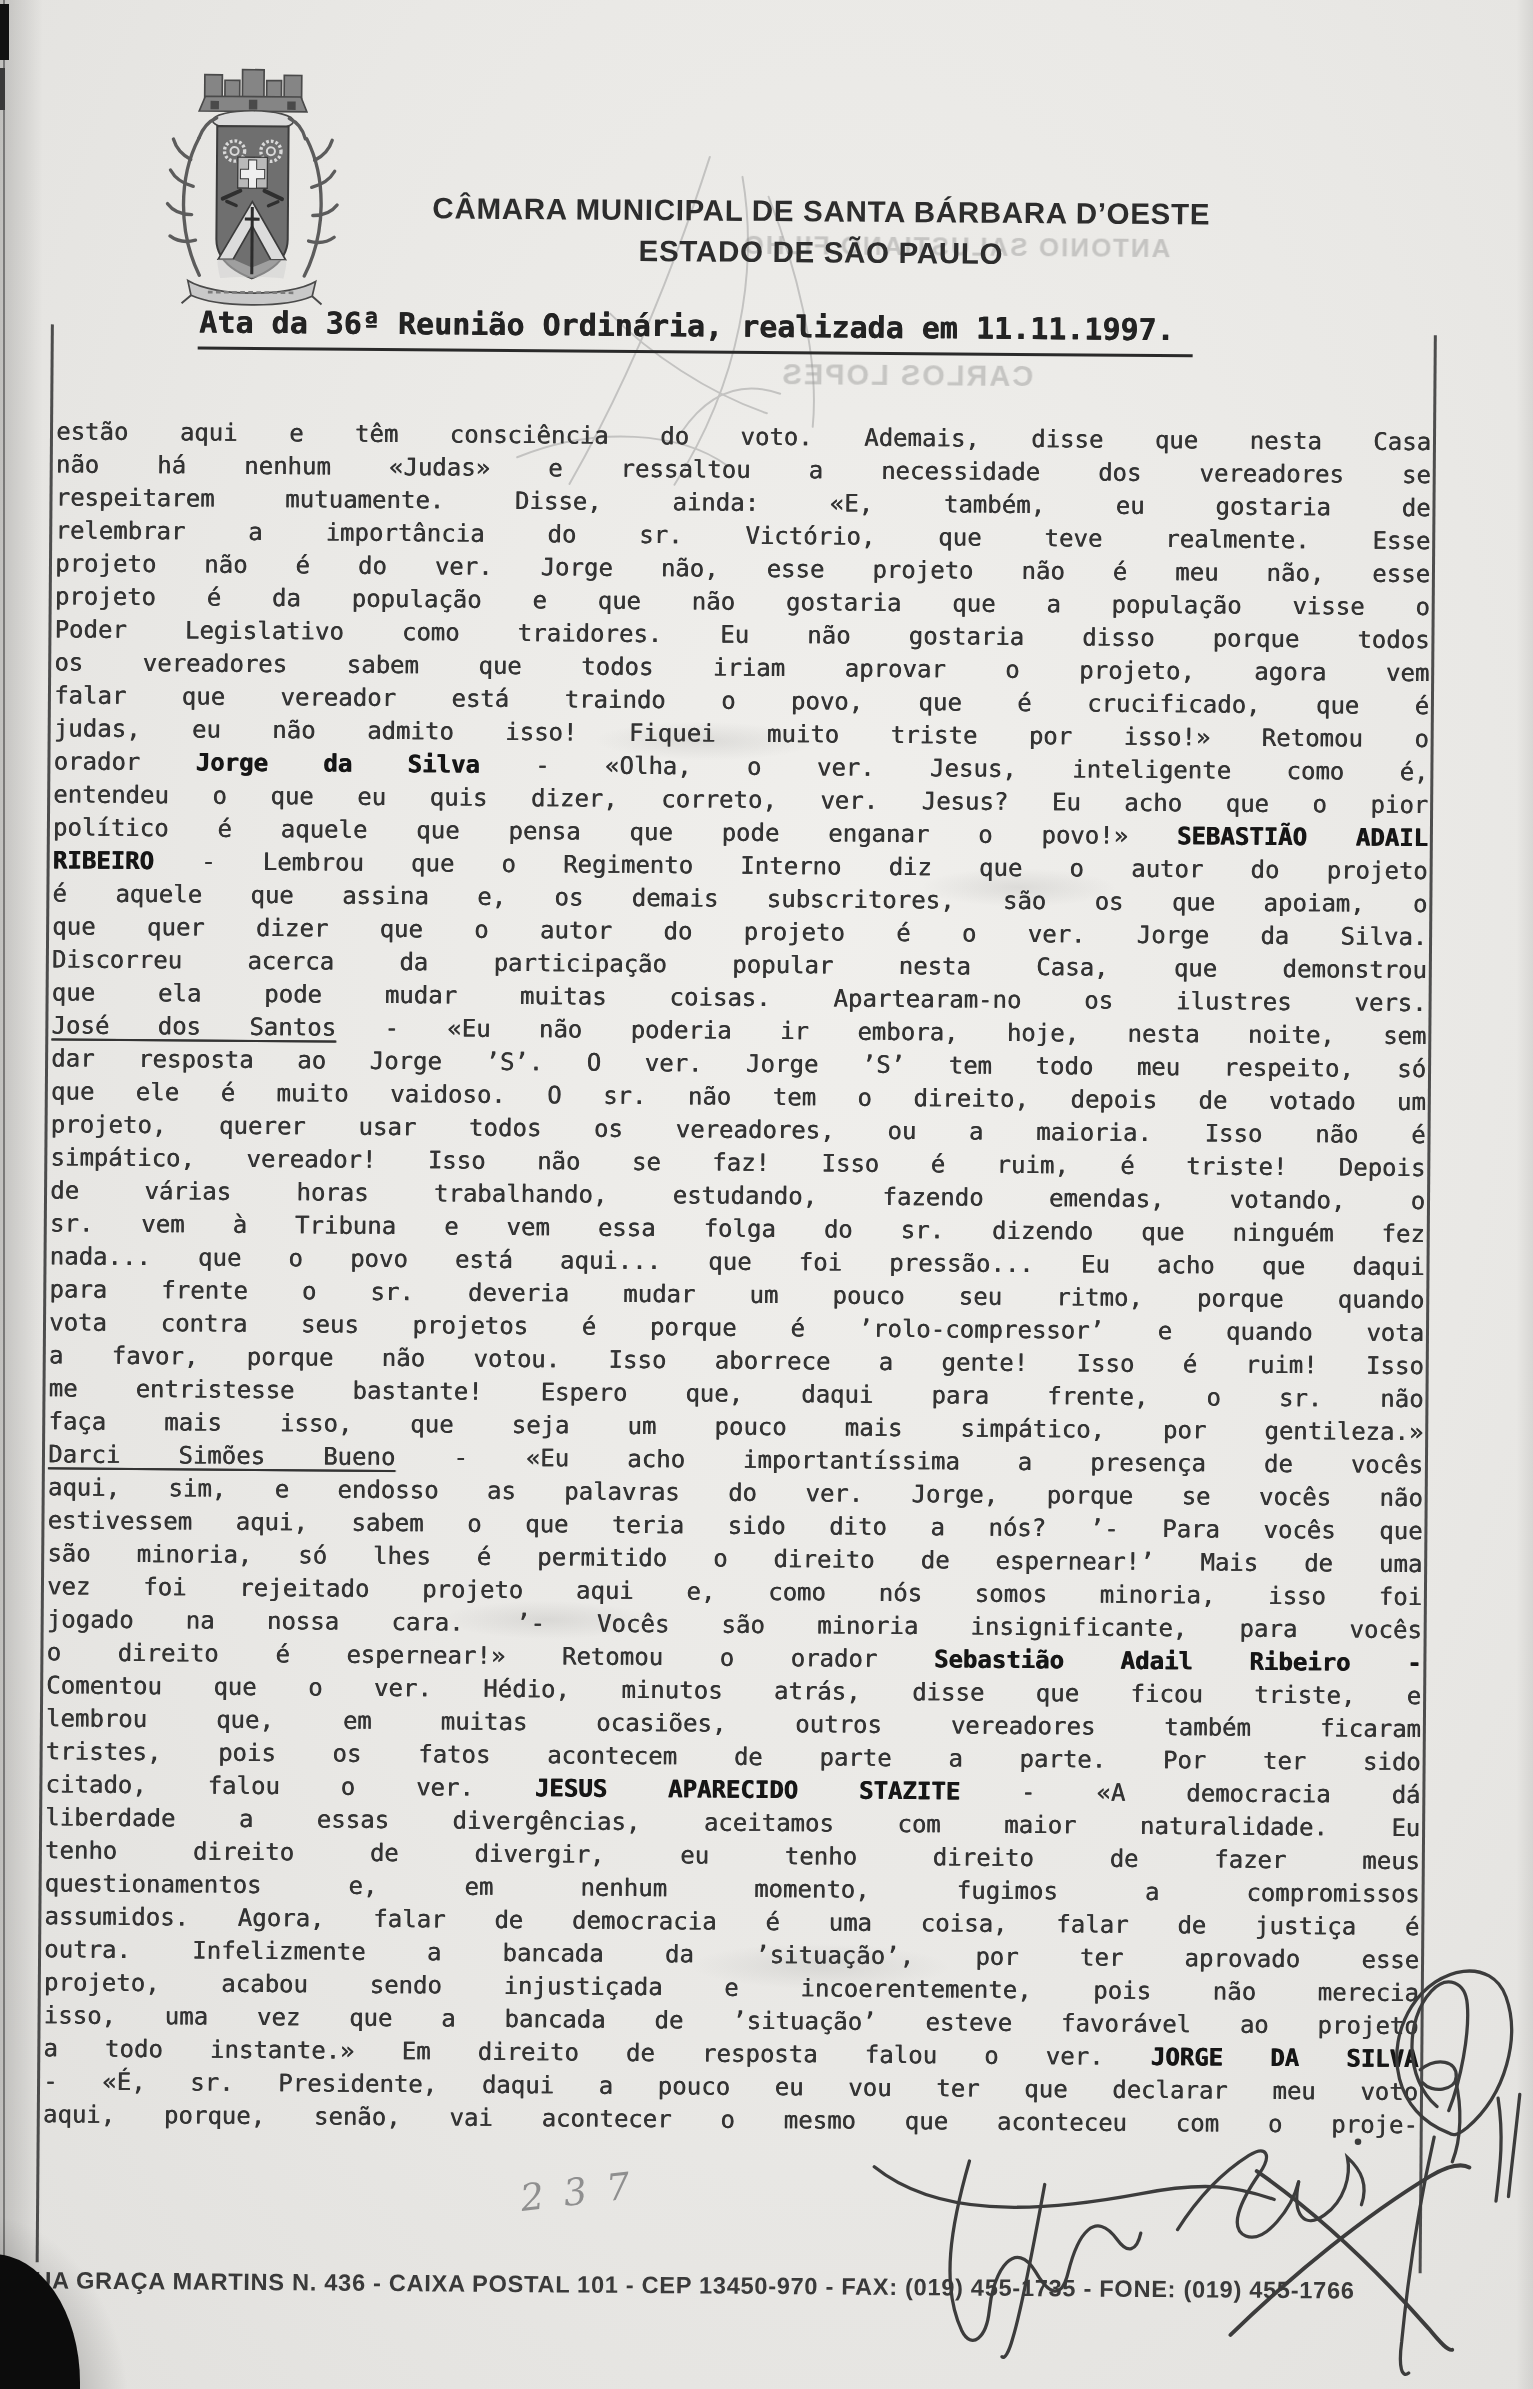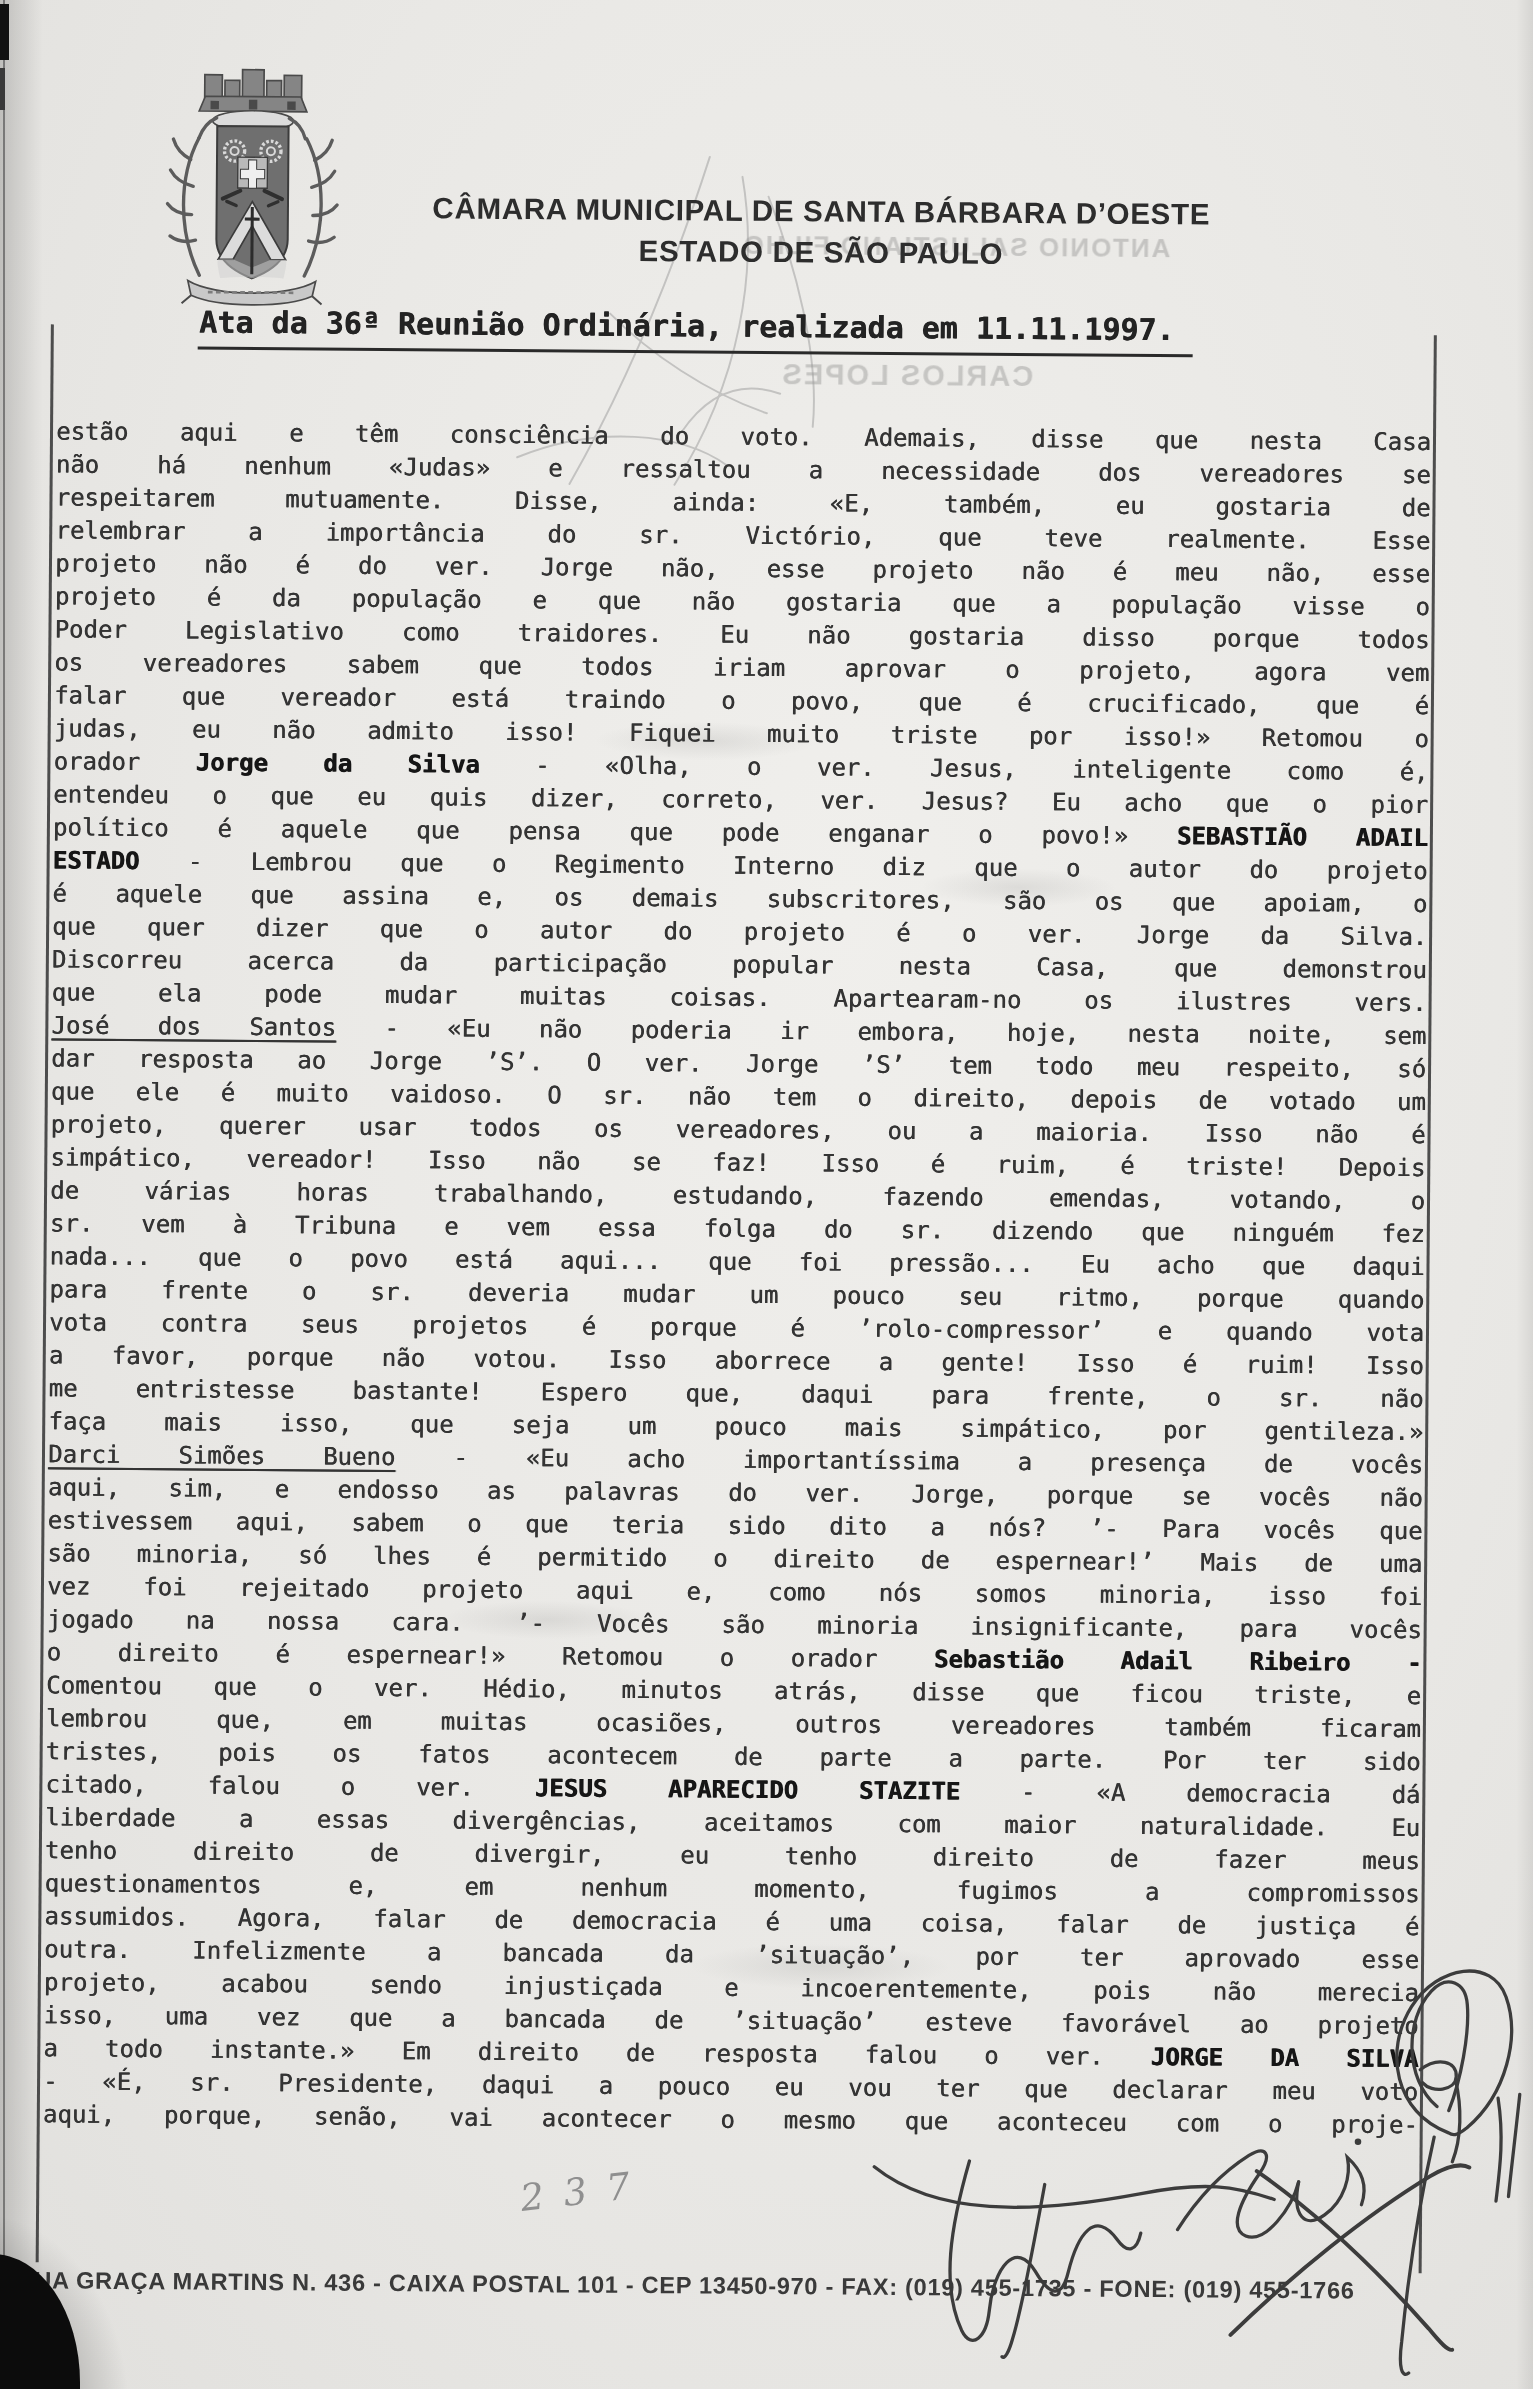--- a/index.html
+++ b/index.html
@@ -143,21 +143,21 @@
         <div class="bline"><span>relembrar a importância do sr. Victório, que teve realmente. Esse</span></div>
         <div class="bline"><span>projeto não é do ver. Jorge não, esse projeto não é meu não, esse</span></div>
         <div class="bline"><span>projeto é da população e que não gostaria que a população visse o</span></div>
         <div class="bline"><span>Poder Legislativo como traidores. Eu não gostaria disso porque todos</span></div>
         <div class="bline"><span>os vereadores sabem que todos iriam aprovar o projeto, agora vem</span></div>
         <div class="bline"><span>falar que vereador está traindo o povo, que é crucificado, que é</span></div>
         <div class="bline"><span>judas, eu não admito isso! Fiquei muito triste por isso!» Retomou o</span></div>
         <div class="bline"><span>orador </span><span class="b">Jorge da Silva</span><span> - «Olha, o ver. Jesus, inteligente como é,</span></div>
         <div class="bline"><span>entendeu o que eu quis dizer, correto, ver. Jesus? Eu acho que o pior</span></div>
         <div class="bline"><span>político é aquele que pensa que pode enganar o povo!» </span><span class="b">SEBASTIÃO ADAIL</span></div>
-        <div class="bline"><span class="b">ESTADO</span><span> - Lembrou que o Regimento Interno diz que o autor do projeto</span></div>
+        <div class="bline"><span class="b">RIBEIRO</span><span> - Lembrou que o Regimento Interno diz que o autor do projeto</span></div>
         <div class="bline"><span>é aquele que assina e, os demais subscritores, são os que apoiam, o</span></div>
         <div class="bline"><span>que quer dizer que o autor do projeto é o ver. Jorge da Silva.</span></div>
         <div class="bline"><span>Discorreu acerca da participação popular nesta Casa, que demonstrou</span></div>
         <div class="bline"><span>que ela pode mudar muitas coisas. Apartearam-no os ilustres vers.</span></div>
         <div class="bline"><span class="u">José dos Santos</span><span> - «Eu não poderia ir embora, hoje, nesta noite, sem</span></div>
         <div class="bline"><span>dar resposta ao Jorge ’S’. O ver. Jorge ’S’ tem todo meu respeito, só</span></div>
         <div class="bline"><span>que ele é muito vaidoso. O sr. não tem o direito, depois de votado um</span></div>
         <div class="bline"><span>projeto, querer usar todos os vereadores, ou a maioria. Isso não é</span></div>
         <div class="bline"><span>simpático, vereador! Isso não se faz! Isso é ruim, é triste! Depois</span></div>
         <div class="bline"><span>de várias horas trabalhando, estudando, fazendo emendas, votando, o</span></div>

